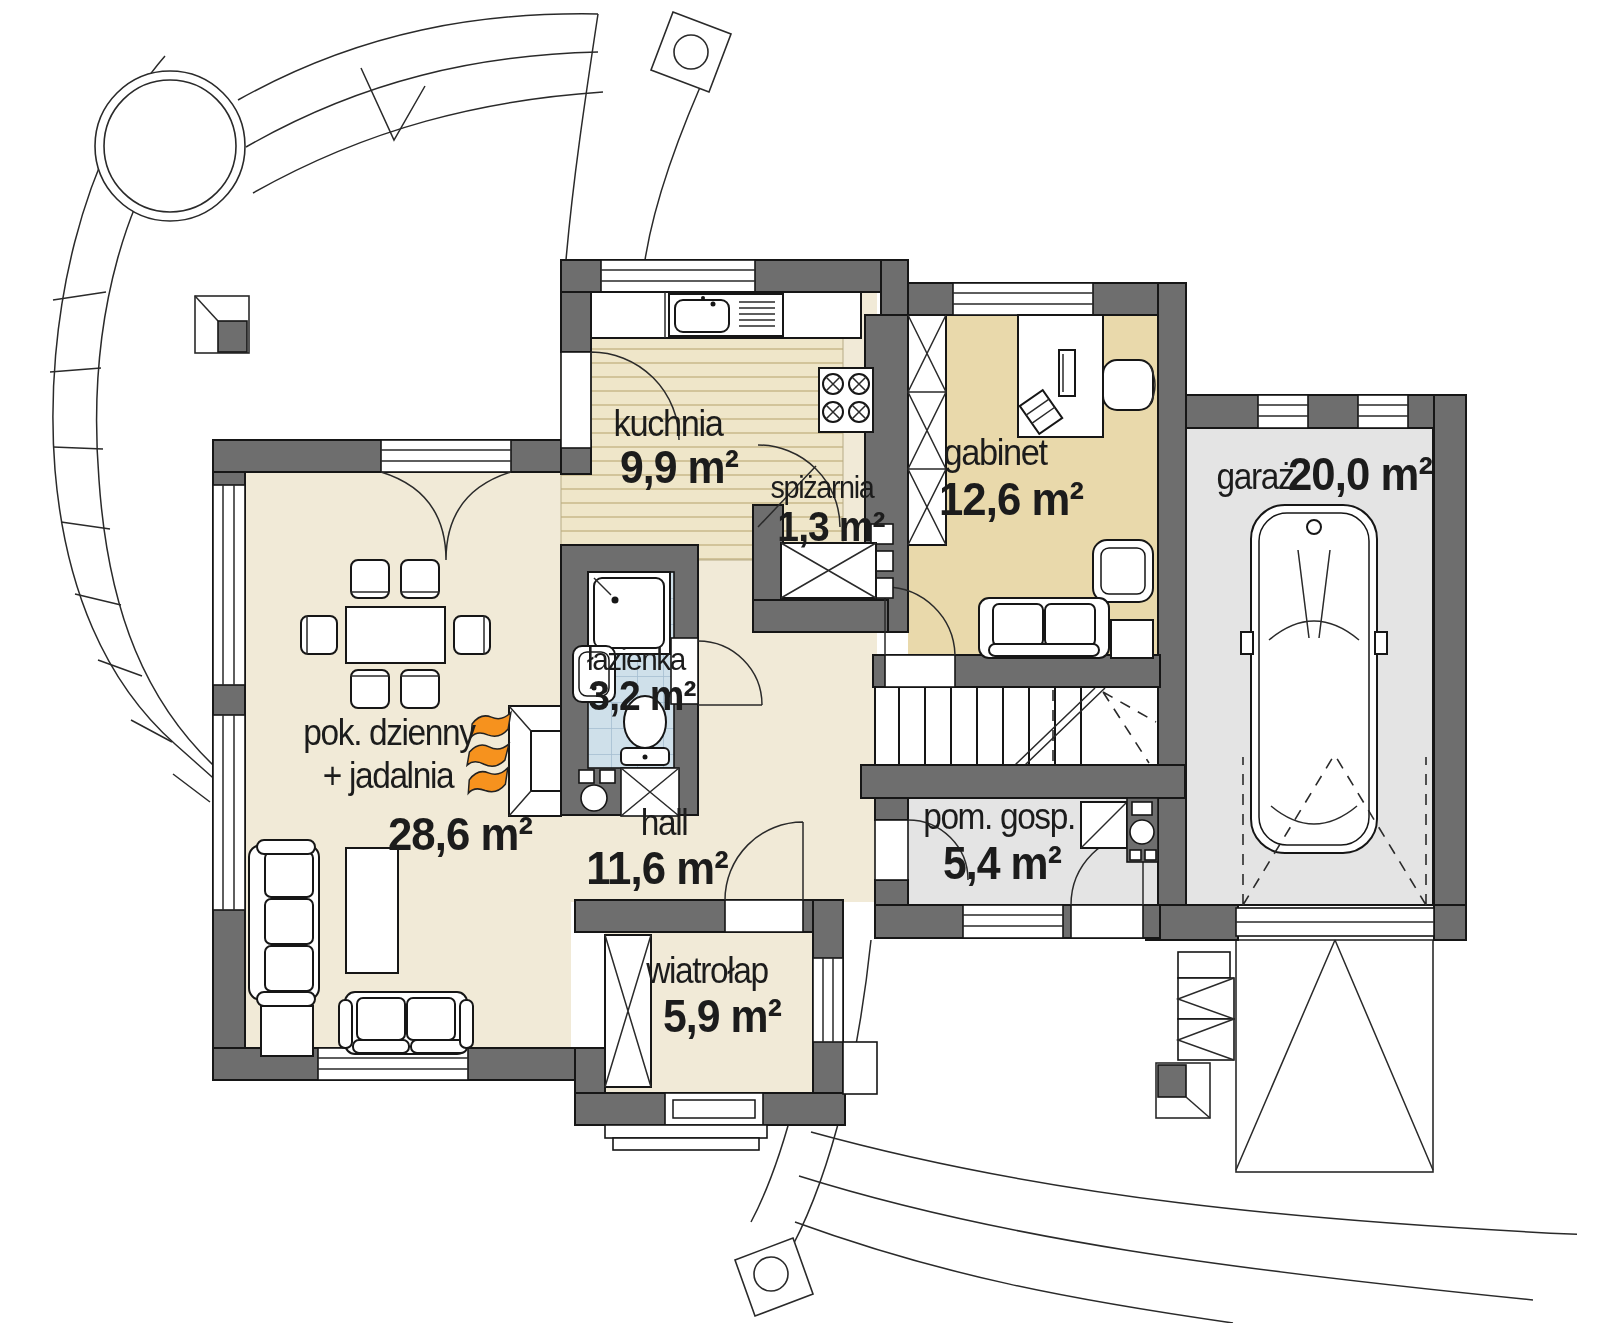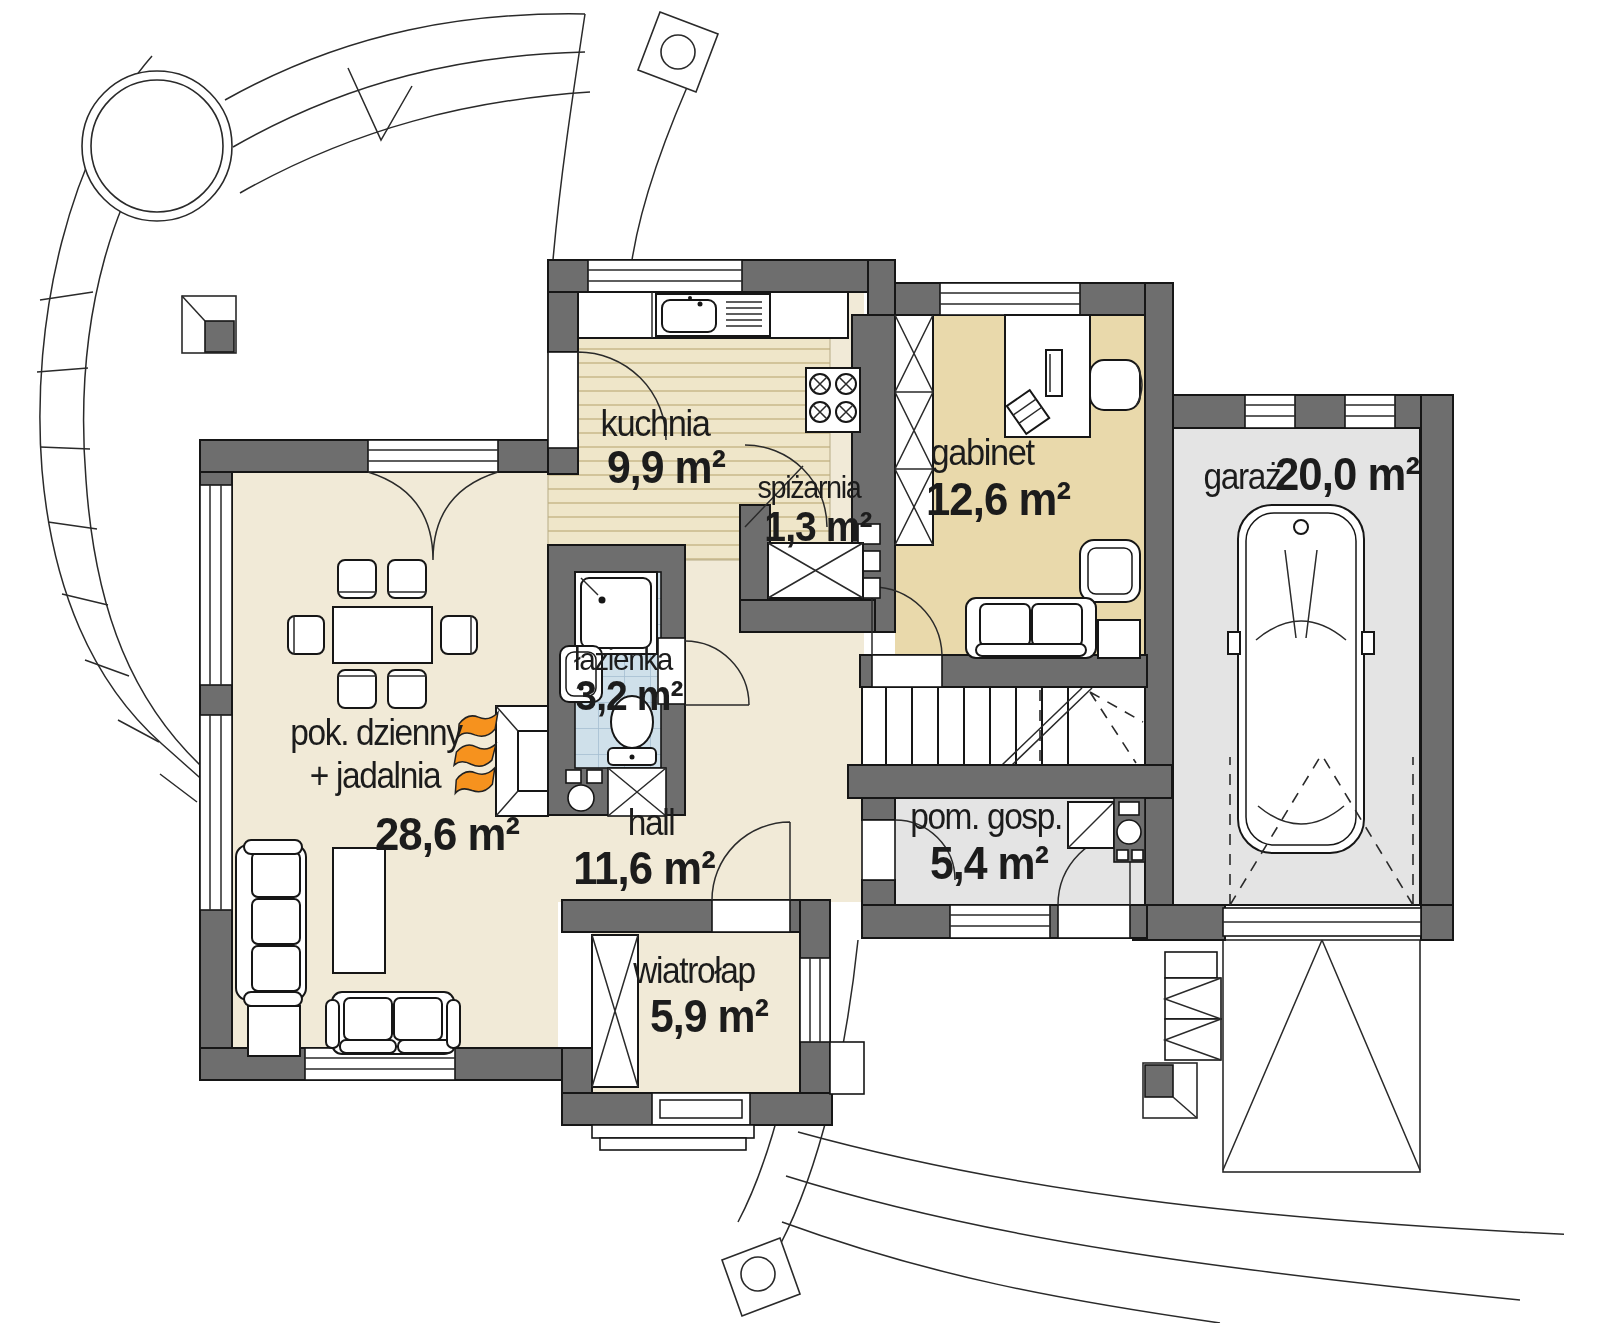--- a/index.html
+++ b/index.html
@@ -1,17 +1,17 @@
 <!DOCTYPE html>
 <html><head>
 <meta charset="utf-8">
 <style>
   html,body{margin:0;padding:0;background:#ffffff}
   #canvas{position:relative;width:1564px;height:1323px;background:#fff;overflow:hidden;
-          font-family:"Liberation Sans",sans-serif;}
+          font-family:"Liberation Sans",sans-serif;margin-left:13px;}
   #plan-svg{position:absolute;left:0;top:0}
   .lbl{position:absolute;transform:translate(-50%,-50%) scaleX(.93);color:#1c1c1c;
        white-space:nowrap;letter-spacing:-1.5px;line-height:1;}
   .lbl.b{font-weight:bold;letter-spacing:-1px}
   
   .wall{fill:#6e6e6e;stroke:#161616;stroke-width:2}
   .open{fill:#ffffff;stroke:#161616;stroke-width:1.6}
   .fur{fill:#ffffff;stroke:#161616;stroke-width:2}
   .thin{fill:none;stroke:#2a2a2a;stroke-width:1.5}
   .blk{fill:none;stroke:#161616;stroke-width:2}

